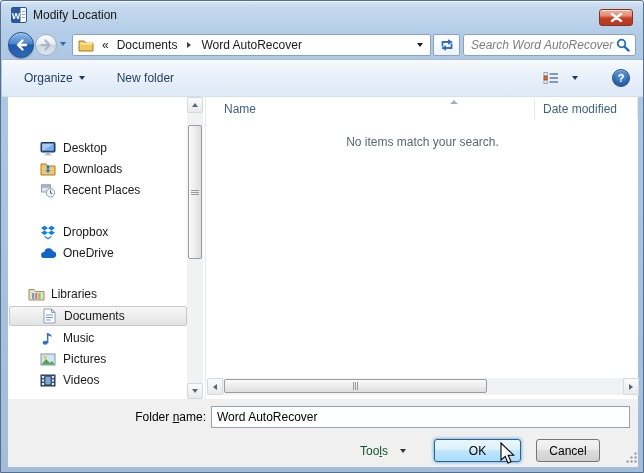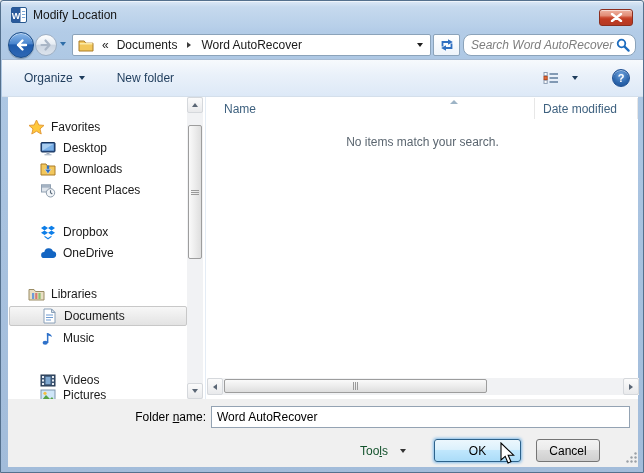--- a/index.html
+++ b/index.html
@@ -28,21 +28,21 @@
     display:flex;align-items:center;justify-content:center;}
   .nav-chevron{left:59px;top:41px;color:#2e6da8;}
   .address-bar{left:71px;top:33px;width:359px;height:22px;background:#fff;border:1px solid #8ba3ba;border-radius:2px;
     display:flex;align-items:center;padding:0 2px;}
   .crumb{padding:0 6px;white-space:nowrap;}
   .crumb-overflow{padding:0 2px 0 6px;color:#222;}
   .crumb-sep{width:0;height:0;border-left:4px solid #3b3b3b;border-top:3.5px solid transparent;border-bottom:3.5px solid transparent;margin:0 4px;}
   .addr-combo{margin-left:auto;width:17px;height:18px;display:flex;align-items:center;justify-content:center;}
   .refresh-btn{left:432px;top:33px;width:27px;height:22px;background:linear-gradient(#ffffff,#eef4fa);border:1px solid #8ba3ba;border-radius:2px;
     display:flex;align-items:center;justify-content:center;}
-  .search-box{left:462px;top:33px;width:173px;height:22px;background:#fff;border:1px solid #8ba3ba;border-radius:8px;
+  .search-box{left:462px;top:33px;width:173px;height:22px;background:#fff;border:1px solid #8ba3ba;border-radius:3px;
     display:flex;align-items:center;padding:0 5px;}
   .search-box input{flex:1;border:none;outline:none;font-family:"Liberation Sans",sans-serif;font-size:12px;min-width:0;background:transparent;}
   .search-box input::placeholder{font-style:italic;color:#7d7d7d;opacity:1;}
   
   .toolbar{left:1px;top:58px;width:642px;height:38px;
     background:linear-gradient(180deg,#f7fafd 0%,#eaf1fa 40%,#dde9f7 100%);
     border-top:1px solid #a7bbd3;border-bottom:1px solid #d4dfeb;
     display:flex;align-items:center;padding:0 14px;color:#1e3c5c;}
   .tb-btn{display:flex;align-items:center;gap:6px;padding:4px 8px;border-radius:3px;}
   .tri-down{width:0;height:0;border-left:3.5px solid transparent;border-right:3.5px solid transparent;border-top:4px solid currentColor;}
@@ -187,28 +187,20 @@
       </svg>
       <span class="tri-down" style="margin-left:6px;"></span>
     </div>
     <div class="help-btn">
       <span>?</span>
     </div>
   </div>
 
   <div class="abs content">
 
-    <div class="sb-row sb-group" style="top:20px;">
-      <span class="sb-icon">
-        <svg width="17" height="16" viewBox="0 0 17 16">
-            <polygon points="8.5,1 10.8,6 16,6.4 12,9.9 13.2,15 8.5,12.2 3.8,15 5,9.9 1,6.4 6.2,6" fill="#ffc83c" stroke="#e39b38" stroke-linejoin="round"></polygon>
-          </svg>
-      </span>
-      <span>Favorites</span>
-    </div>
 
     <div class="sb-row sb-child" style="top:41px;align-items:center;">
       <span class="sb-icon">
         <svg width="16" height="15" viewBox="0 0 16 15">
           <rect x="1" y="1.5" width="14" height="9.5" rx="1" fill="#2a4e86" stroke="#16345e"></rect>
           <rect x="2.2" y="2.7" width="11.6" height="7" fill="#79b0e8"></rect>
           <path d="M2.2 2.7 L13.8 2.7 L2.2 9.7 z" fill="#a8cdf0"></path>
           <rect x="6.5" y="11" width="3" height="2" fill="#9aa7b8"></rect>
           <rect x="4.5" y="13" width="7" height="1.4" fill="#b8c2cf"></rect>
         </svg>
@@ -293,21 +285,21 @@
       <span class="sb-icon">
         <svg width="14" height="16" viewBox="0 0 14 16">
           <ellipse cx="4.2" cy="12.8" rx="2.6" ry="2" fill="#2e71c9"></ellipse>
           <rect x="5.9" y="3" width="1.5" height="10" fill="#2e71c9"></rect>
           <path d="M5.9 3 q4.2 0.4 5.2 4 q-2.4 -1.9 -5.2 -1.5 z" fill="#2e71c9"></path>
         </svg>
       </span>
       <span>Music</span>
     </div>
 
-    <div class="sb-row sb-child" style="top:252px;margin-top:36px;">
+    <div class="sb-row sb-child" style="top:252px;">
       <span class="sb-icon">
         <svg width="16" height="13" viewBox="0 0 16 13">
           <rect x="1" y="1" width="14" height="11" fill="#cfe6f8" stroke="#7e95ad"></rect>
           <circle cx="5" cy="4.3" r="1.6" fill="#f6c044"></circle>
           <polygon points="1.5,11.5 6,6 10,10 12,8 14.5,11.5" fill="#57a345"></polygon>
         </svg>
       </span>
       <span>Pictures</span>
     </div>
 

